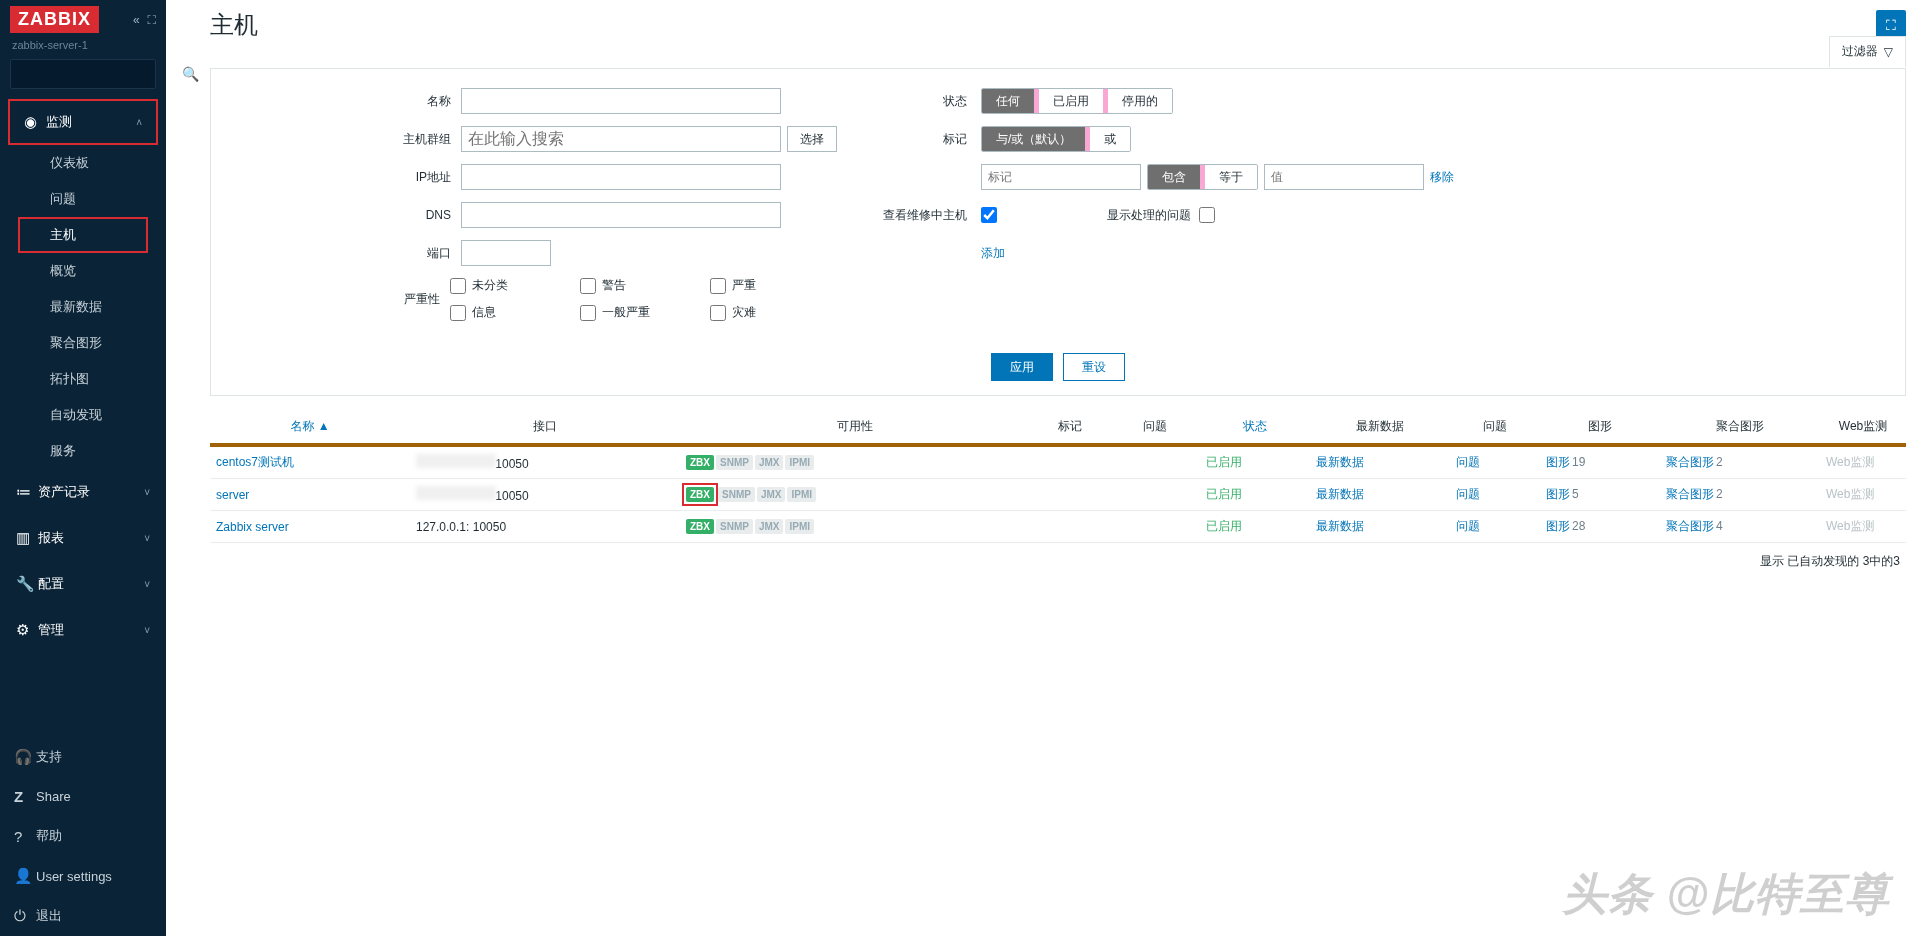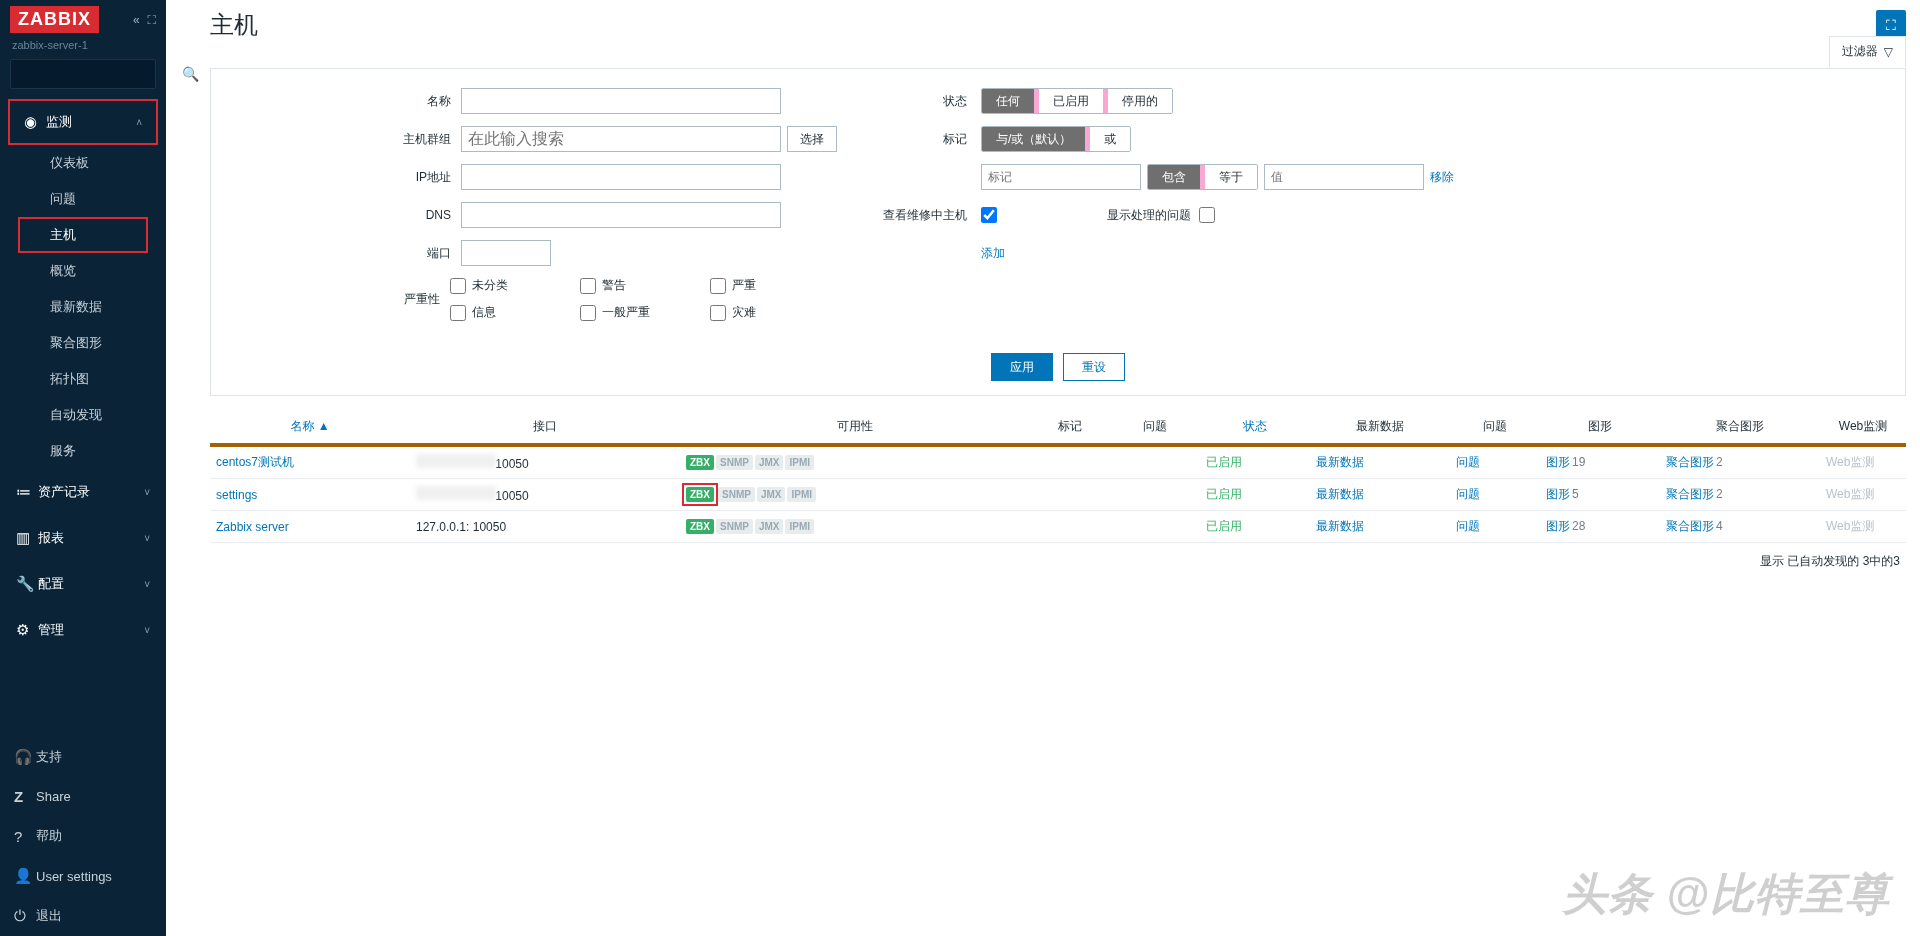--- a/index.html
+++ b/index.html
@@ -319,21 +319,21 @@
     <td></td>
     <td></td>
     <td><span class="status-enabled">已启用</span></td>
     <td><span class="cell-link">最新数据</span></td>
     <td><span class="cell-link">问题</span></td>
     <td><span class="cell-link">图形<span class="cnt">19</span></span></td>
     <td><span class="cell-link">聚合图形<span class="cnt">2</span></span></td>
     <td><span class="web-disabled">Web监测</span></td>
           </tr>
           <tr>
-    <td><span class="cell-link">settings</span></td>
+    <td><span class="cell-link">server</span></td>
     <td><span class="blur"></span> 10050</td>
     <td><span class="avail">
       <span class="zbx-highlight"><span class="tag zbx">ZBX</span></span>
       <span class="tag">SNMP</span>
       <span class="tag">JMX</span>
       <span class="tag">IPMI</span>
     </span></td>
     <td></td>
     <td></td>
     <td><span class="status-enabled">已启用</span></td>

